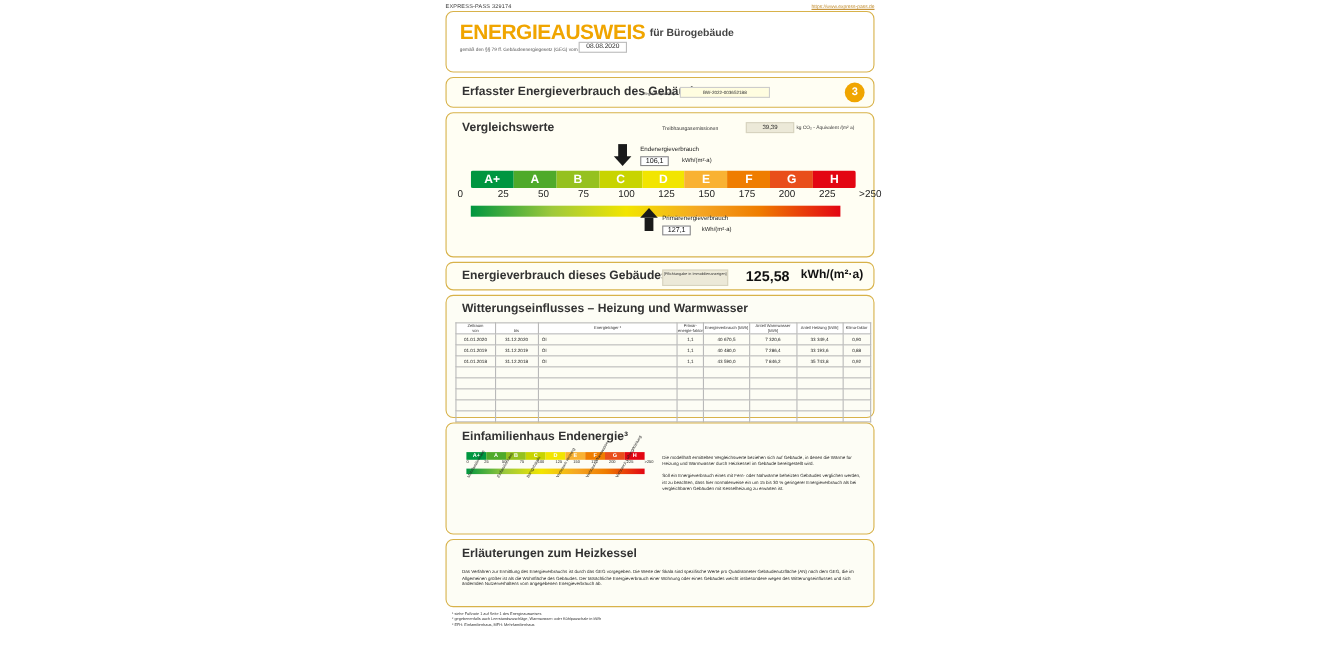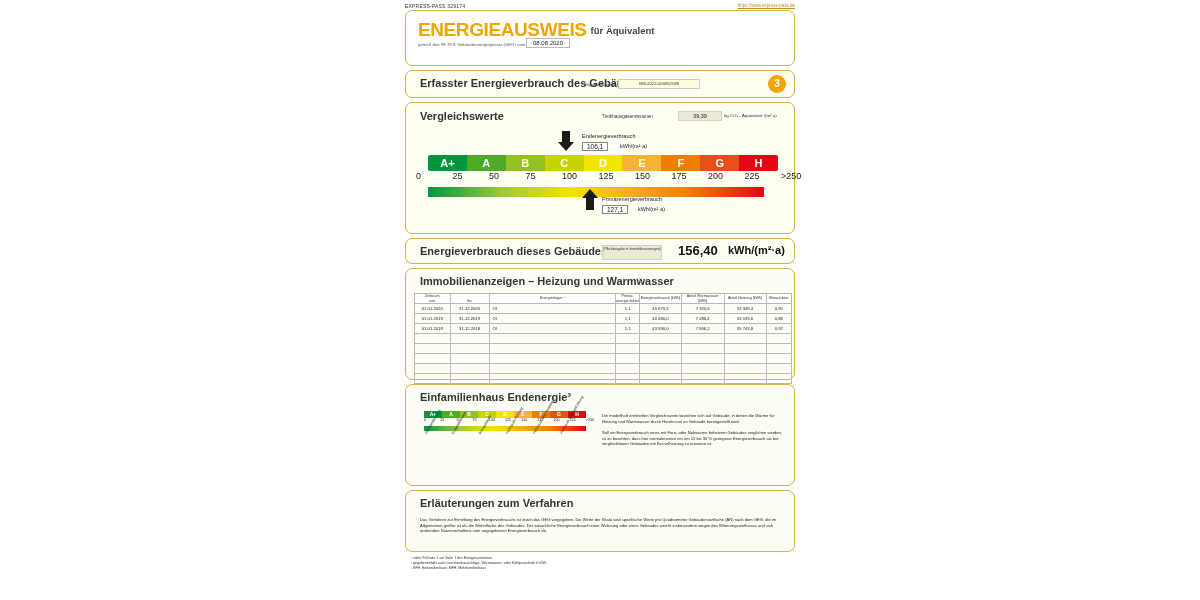--- a/index.html
+++ b/index.html
@@ -168,21 +168,21 @@
 
 <div class="page">
 
   <div class="topbar">
     <div class="left">EXPRESS-PASS 329174</div>
     <div class="right">https://www.express-pass.de</div>
   </div>
 
   <div class="box titlebox">
     <div class="brandline">
-      <span class="brand">ENERGIEAUSWEIS</span><span class="brandsub">für Äquivalent</span>
+      <span class="brand">ENERGIEAUSWEIS</span><span class="brandsub">für Bürogebäude</span>
     </div>
     <div class="lawline">gemäß den §§ 79 ff. Gebäudeenergiegesetz (GEG) vom ¹</div>
     <div class="datebox">08.08.2020</div>
   </div>
 
   <div class="box cream secbar">
     <div class="title">Erfasster Energieverbrauch des Gebäudes</div>
     <div class="regnr-label">Registriernummer:</div>
     <div class="regnr">BW-2022-003652188</div>
     <div class="pagenum">3</div>
@@ -233,26 +233,26 @@
         <div class="stem"></div>
     </div>
     <div class="prim-label">Primärenergieverbrauch</div>
     <div class="prim-val">127,1</div>
     <div class="prim-unit">kWh/(m²·a)</div>
   </div>
 
   <div class="box cream resultbox">
     <div class="result-title">Energieverbrauch dieses Gebäudes</div>
     <div class="result-note">[Pflichtangabe in Immobilienanzeigen]</div>
-    <div class="result-val">156,40</div>
+    <div class="result-val">125,58</div>
     <div class="result-unit">kWh/(m²·a)</div>
   </div>
 
   <div class="box pale tablebox">
-    <div class="tbl-title">Immobilienanzeigen – Heizung und Warmwasser</div>
+    <div class="tbl-title">Witterungseinflusses – Heizung und Warmwasser</div>
     <table class="verbrauch">
       <thead>
         <tr>
           <th class="c-von">
             <div>Zeitraum</div>
             <div>von</div>
           </th>
           <th class="c-bis">
             <div style="height:4.6px"></div>
             <div>bis</div>
@@ -387,21 +387,21 @@
         <span style="left: 110px; top: 0px;">Verbrauch Warmwasser</span>
         <span style="left: 137px; top: 0px;">Verbrauch Lüftung/Kühlung</span>
       </div>
     <div class="vgl-text" id="vgl-text">
         <p>Die modellhaft ermittelten Vergleichswerte beziehen sich auf Gebäude, in denen die Wärme für Heizung und Warmwasser durch Heizkessel im Gebäude bereitgestellt wird.</p>
         <p>Soll ein Energieverbrauch eines mit Fern- oder Nahwärme beheizten Gebäudes verglichen werden, ist zu beachten, dass hier normalerweise ein um 15 bis 30 % geringerer Energieverbrauch als bei vergleichbaren Gebäuden mit Kesselheizung zu erwarten ist.</p>
       </div>
   </div>
 
   <div class="box pale erlbox">
-    <div class="erl-title">Erläuterungen zum Verfahren</div>
+    <div class="erl-title">Erläuterungen zum Heizkessel</div>
     <div class="erl-text">Das Verfahren zur Ermittlung des Energieverbrauchs ist durch das GEG vorgegeben. Die Werte der Skala sind spezifische Werte pro Quadratmeter Gebäudenutzfläche (AN) nach dem GEG, die im Allgemeinen größer ist als die Wohnfläche des Gebäudes. Der tatsächliche Energieverbrauch einer Wohnung oder eines Gebäudes weicht insbesondere wegen des Witterungseinflusses und sich ändernden Nutzerverhaltens vom angegebenen Energieverbrauch ab.</div>
   </div>
 
   <div class="footnotes" id="footnotes">
       <div>¹ siehe Fußnote 1 auf Seite 1 des Energieausweises</div>
       <div>² gegebenenfalls auch Leerstandszuschläge, Warmwasser- oder Kühlpauschale in kWh</div>
       <div>³ EFH: Einfamilienhaus, MFH: Mehrfamilienhaus</div>
     </div>
 </div>
 

